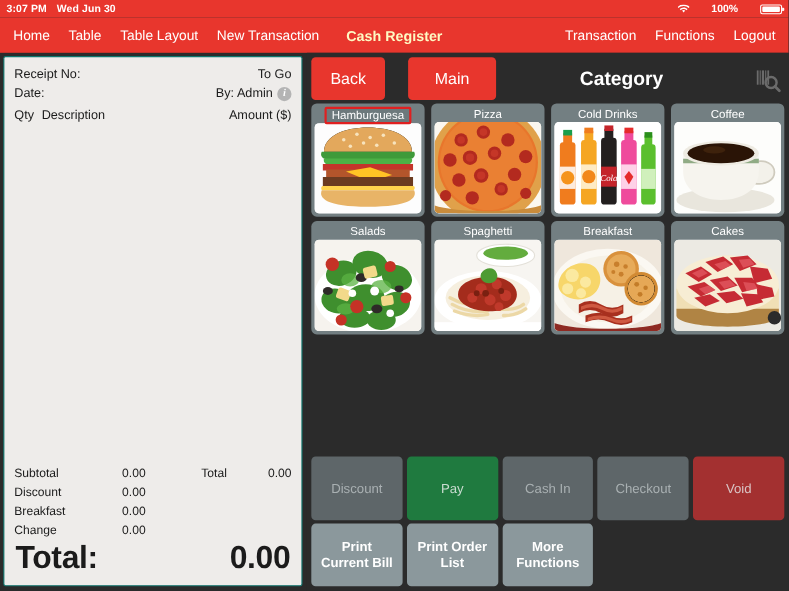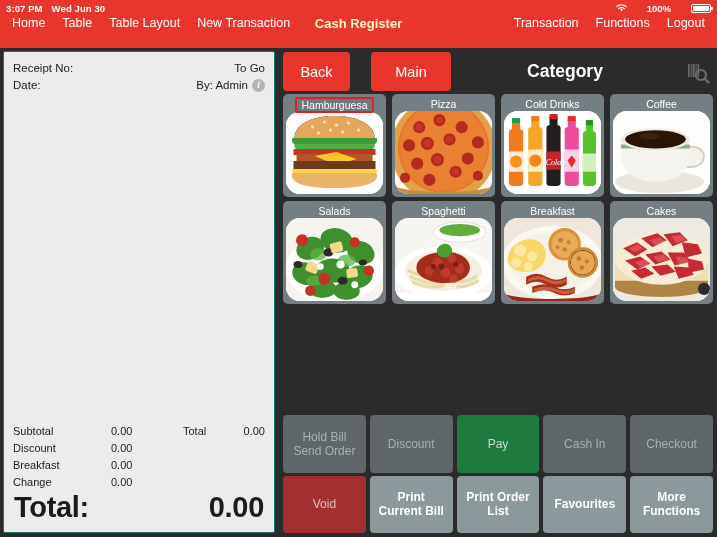--- a/index.html
+++ b/index.html
@@ -30,21 +30,21 @@
   .battery::after {
     content:""; position:absolute; right:-3px; top:2.2px; width:1.6px; height:3.6px;
     background:#ffffff; border-radius: 0 1px 1px 0;
   }
   .battery .fill { position:absolute; left:1px; top:1px; bottom:1px; right:1px; background:#ffffff; border-radius:1px; }
 
   
   .navbar {
     position: absolute; top: 16px; left: 0; width: 717px; height: 32px;
     background: #e8362d; color: #ffffff;
-    display: flex; align-items: flex-start;
+    display: flex; align-items: center;
   }
   .navbar .nav-left { display: flex; align-items: center; padding-left: 12px; gap: 17px; }
   .navbar .nav-right { display: flex; align-items: center; margin-left: auto; padding-right: 12px; gap: 17px; }
   .nav-item { font-size: 12.5px; color: #ffffff; white-space: nowrap; cursor: pointer; }
   .nav-title {
     position: absolute; left: 0; right: 0; text-align: center;
     font-size: 13px; font-weight: 700; color: #fef9c3; pointer-events: none;
   }
 
   
@@ -121,21 +121,21 @@
   .tile .tile-label {
     font-size: 10.5px; color: #ffffff; line-height: 13px; height: 14px;
     display: flex; align-items: center; justify-content: center; width: 100%;
     white-space: nowrap; position: relative; z-index: 3;
   }
   .tile.selected .tile-label {
     border: 2px solid #e02020; background: #6d797c; border-radius: 2px;
     padding: 0 5px; width: auto; height: 16px; margin-bottom: -1px;
   }
   .tile .thumb {
-    flex: 1 1 auto; width: 100%; background: #ffffff; border-radius: 14px;
+    flex: 1 1 auto; width: 100%; background: #ffffff; border-radius: 4px;
     overflow: hidden; position: relative;
   }
 
   
   .thumb svg { display: block; width: 100%; height: 100%; }
 
   
   .actions {
     position: absolute; bottom: 4px; left: 0; width: 438px; height: 118px;
     padding: 0 4px;
@@ -196,20 +196,25 @@
       </div>
       <div class="rrow">
         <span class="lbl">Date:</span>
         <span class="val">
           <span>By: Admin</span>
           <span class="info-icon">i</span>
         </span>
       </div>
     </div>
 
+    <div class="col-head">
+      <span class="ch-qty">Qty</span>
+      <span class="ch-desc">Description</span>
+      <span class="ch-amount">Amount ($)</span>
+    </div>
 
     <div class="receipt-items"></div>
 
     <div class="totals">
       <div class="trow">
         <span class="t-lbl">Subtotal</span>
         <span class="t-val">0.00</span>
         <span class="t-lbl2">Total</span>
         <span class="t-val2">0.00</span>
       </div>
@@ -545,26 +550,24 @@
               <path d="M64 38l10 1 3 5-10 2z"></path>
               <path d="M24 44l9-3 6 4-9 4z"></path>
             </g>
             <circle cx="92" cy="70" r="6" fill="#2b2b2b"></circle>
           </svg>
         </div>
       </div>
     </div>
 
     <div class="actions">
-      <div class="act disabled">Hold Bill<br>Send Order</div>
       <div class="act disabled">Discount</div>
       <div class="act pay">Pay</div>
       <div class="act disabled">Cash In</div>
       <div class="act disabled">Checkout</div>
       <div class="act void">Void</div>
       <div class="act norm">Print<br>Current Bill</div>
       <div class="act norm">Print Order<br>List</div>
-      <div class="act norm">Favourites</div>
       <div class="act norm">More<br>Functions</div>
     </div>
 
   </div>
 </div>
 
 </body></html>

